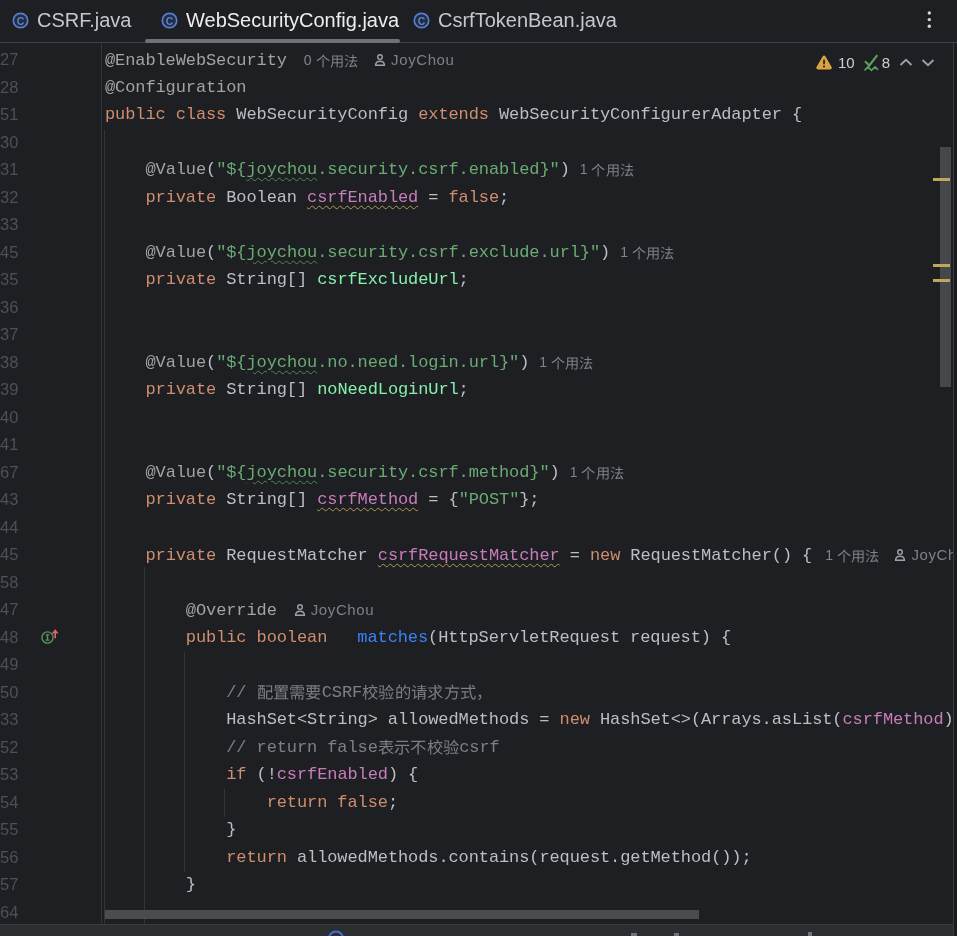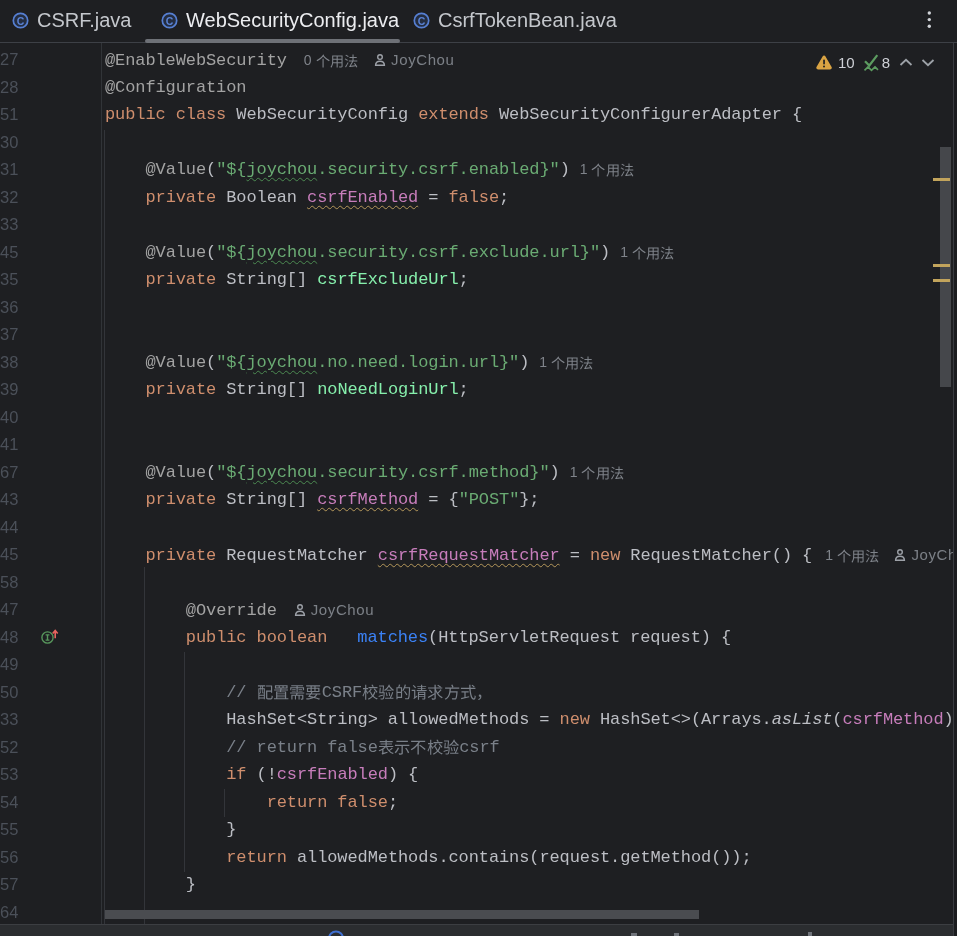--- a/index.html
+++ b/index.html
@@ -17,21 +17,21 @@
 .gl { height:27.5px; line-height:27.5px; }
 .gutline { position:absolute; left:101px; top:0; width:1px; height:893px; background:#313438; }
 .guide { position:absolute; width:1px; background:#33353a; }
 
 pre.code { position:absolute; left:105px; top:3.25px; margin:0;
   font-family:"Liberation Mono",monospace; font-size:17px; line-height:27.5px;
   letter-spacing:-0.1px; color:#bcbec4; }
 .cl { height:27.5px; white-space:pre; }
 .o { color:#cf8e6d; } .y { color:#a3a3a3;margin-top:24px; } .g { color:#6aab73; }
 .p { color:#c77dbb; } .d { color:#86efac;font-family:Liberation Mono, monospace; } .c { color:#7a8089; }
-.b { color:#3b82f6;margin-left:20px; } .it { font-style:italic; }
+.b { color:#3b82f6;margin-left:20px; } .it { }
 .sg { text-decoration:underline wavy #4c8a51 1px; text-underline-offset:3px; }
 .sy { text-decoration:underline wavy #b5975a 1px; text-underline-offset:3px; }
 .in { font-family:"Liberation Sans",sans-serif; font-size:14px; letter-spacing:0; color:#7f838a; }
 .au { letter-spacing:0; }
 .aut { font-family:"Liberation Sans",sans-serif; font-size:15px; letter-spacing:0.6px; color:#7c8087; margin-left:4px; }
 .person { vertical-align:-2px; }
 svg.k  { width:16.3px; height:16.3px; fill:#7a8089; vertical-align:-3.5px; }
 svg.ki { width:14.2px; height:14.2px; fill:#7f838a; vertical-align:-3.2px; }
 
 .widget { position:absolute; left:815px; top:7.5px; height:24px; display:flex; align-items:center; }

